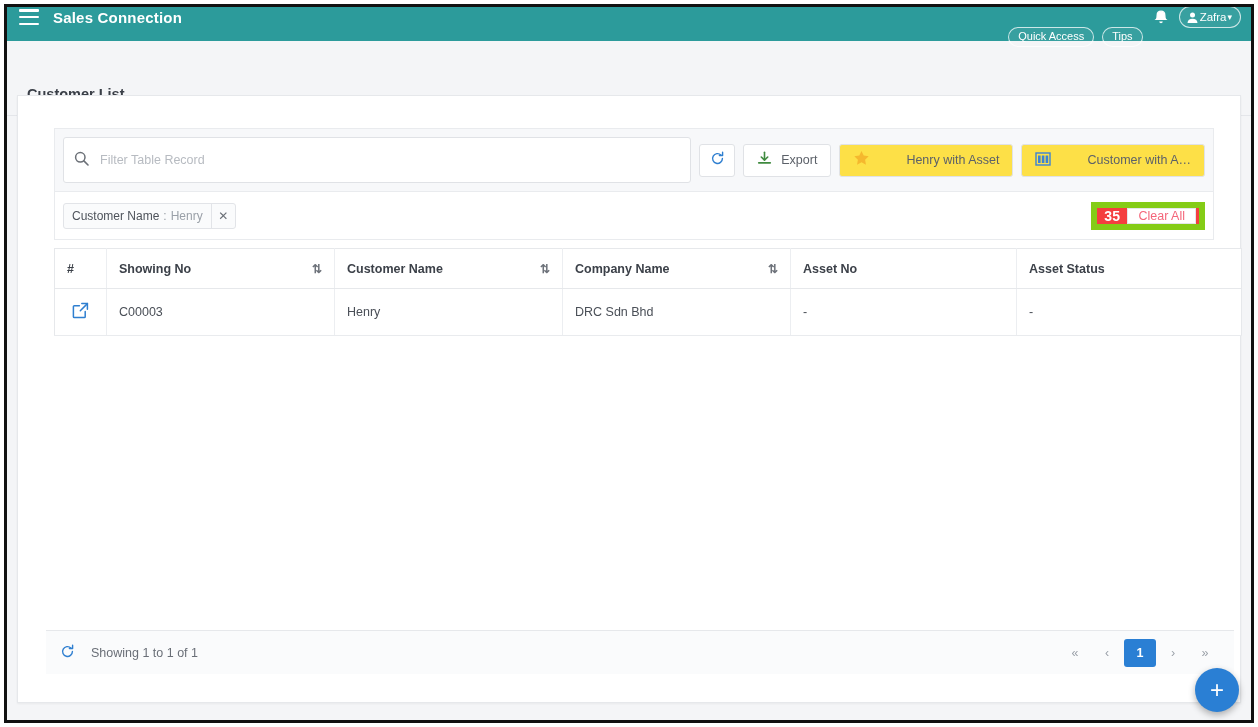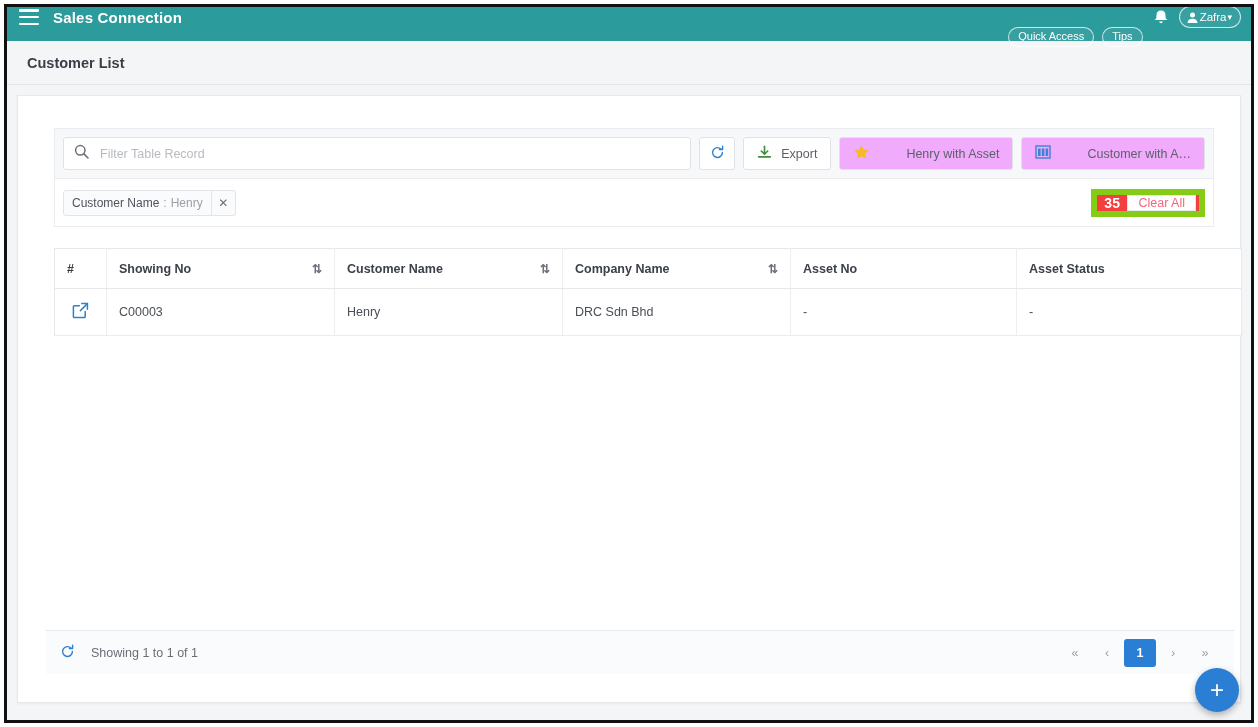--- a/index.html
+++ b/index.html
@@ -70,20 +70,21 @@
     cursor: pointer;
   }
 
   
   .page-head {
     height: 44px;
     background: #f4f5f7;
     display: flex; align-items: center;
     padding-left: 20px;
     border-bottom: 1px solid #e4e6ea;
+    margin-top: 31px;
   }
   .page-title { font-size: 14.5px; font-weight: bold; color: #3a3f47; }
 
   
   .card {
     position: absolute;
     left: 10px; top: 88px;
     width: 1224px; height: 608px;
     background: #ffffff;
     border: 1px solid #e6e8eb;
@@ -98,21 +99,21 @@
     background: #f7f8fa;
     border: 1px solid #e9ebee;
   }
   .toolbar-row {
     display: flex; align-items: center;
     padding: 8px 8px;
     gap: 8px;
   }
   .search-box {
     flex: 1;
-    height: 33px;
+    height: 46px;
     background: #ffffff;
     border: 1px solid #e0e2e6;
     border-radius: 3px;
     display: flex; align-items: center;
     padding: 0 10px;
     gap: 11px;
   }
   .search-box input {
     border: none; outline: none;
     font-size: 12.5px;
@@ -129,21 +130,21 @@
     border-radius: 3px;
     display: flex; align-items: center; justify-content: center;
     gap: 9px;
     padding: 0 13px;
     font-size: 12.5px;
     color: #5c6169;
     white-space: nowrap;
     cursor: pointer;
   }
   .tb-btn.icon-only { width: 36px; padding: 0; }
-  .tb-btn.cream { background: #f0abfc; gap: 36px; }
+  .tb-btn.cream { background: #fde047; gap: 36px; }
 
   
   .chip-row {
     border-top: 1px solid #e9ebee;
     background: #ffffff;
     padding: 8px;
     display: flex; align-items: center;
     min-height: 48px;
   }
   .chip {

